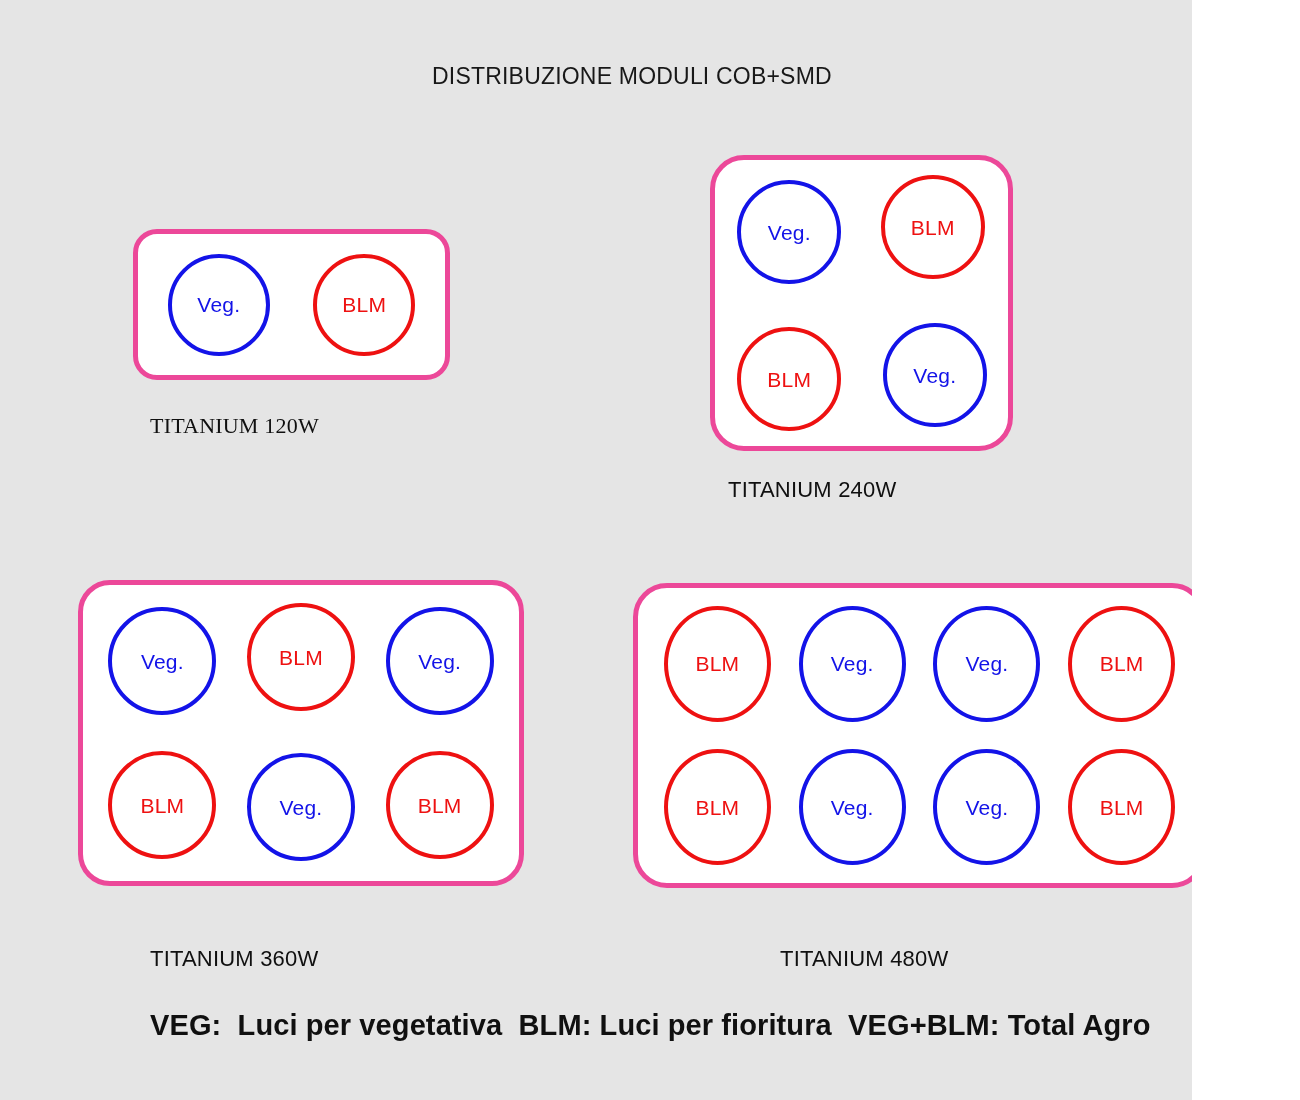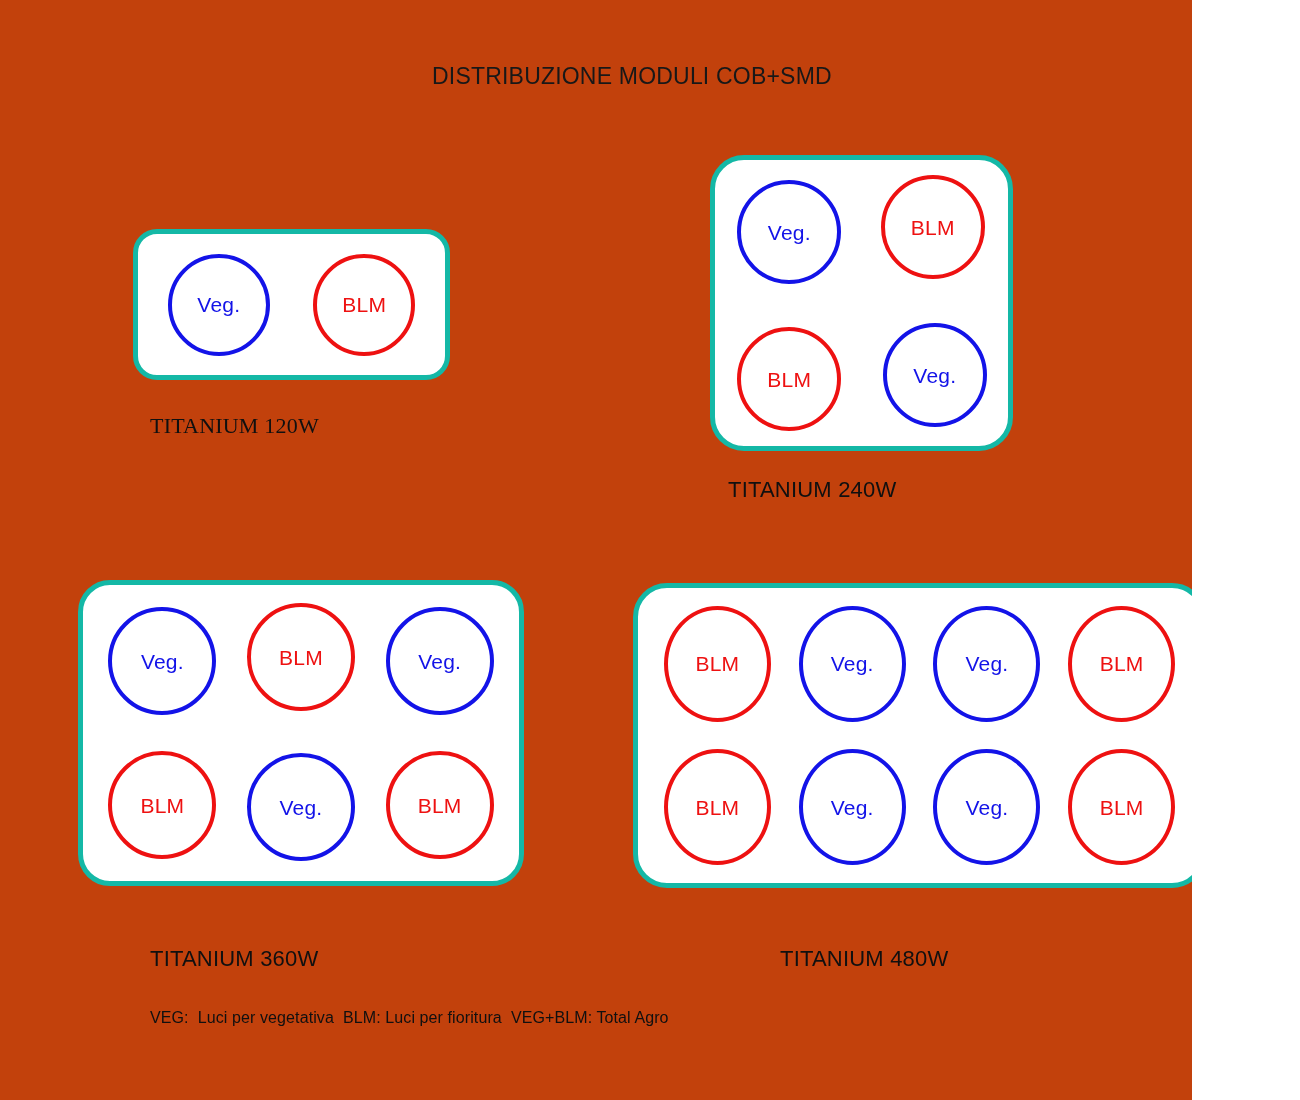--- a/index.html
+++ b/index.html
@@ -9,40 +9,40 @@
     background: #ffffff;
   }
   body {
     font-family: "Liberation Sans", sans-serif;
     color: #000000;
   }
   #canvas {
     position: relative;
     width: 1192px;
     height: 1100px;
-    background: #c2410c;
+    background: #e5e5e5;
     overflow: hidden;
   }
 
   
   .diagram-title {
     position: absolute;
     left: 432px;
     top: 63px;
     font-size: 23px;
     letter-spacing: 0.2px;
     color: #181818;
     white-space: nowrap;
   }
 
   
   .panel {
     position: absolute;
     box-sizing: border-box;
-    border: 5px solid #14b8a6;
+    border: 5px solid #ec4899;
     border-radius: 26px;
     background: #ffffff;
   }
   .panel-grid {
     position: absolute;
     inset: 0;
     display: grid;
     align-items: center;
     justify-items: center;
   }
@@ -76,24 +76,25 @@
     letter-spacing: 0.2px;
     color: #101010;
     white-space: nowrap;
   }
 
   
   .legend {
     position: absolute;
     left: 150px;
     top: 1009px;
-    font-size: 16px;
+    font-size: 29px;
     letter-spacing: 0.1px;
     color: #101010;
     white-space: pre;
+    font-weight: bold;
   }
 
   
   #panel-120 {
     left: 133px; top: 229px;
     width: 317px; height: 151px;
     border-radius: 24px;
   }
   #panel-120 .panel-grid {
     grid-template-columns: repeat(2, 1fr);

